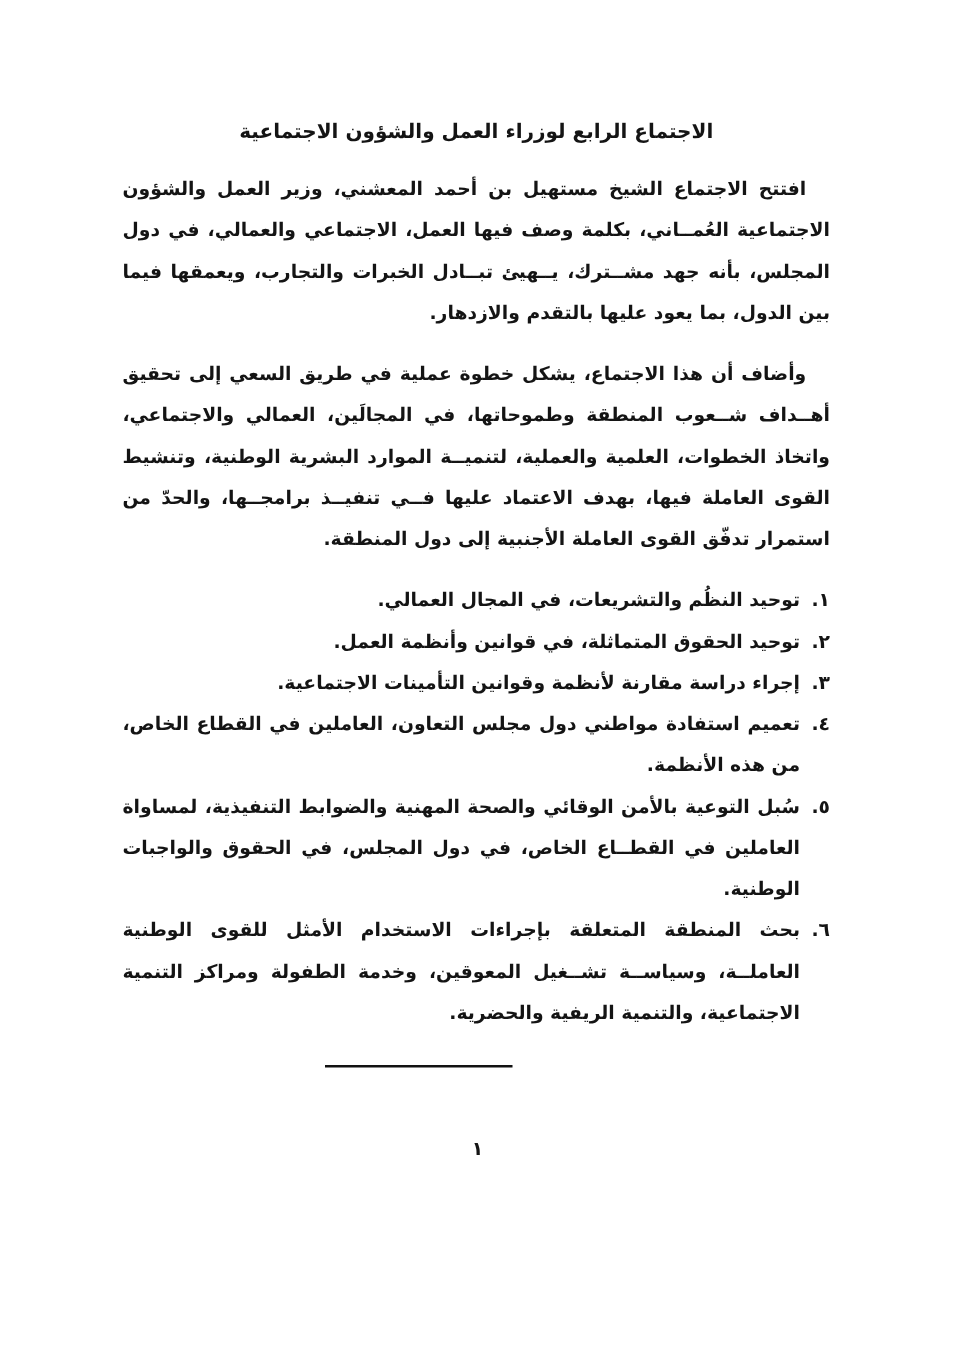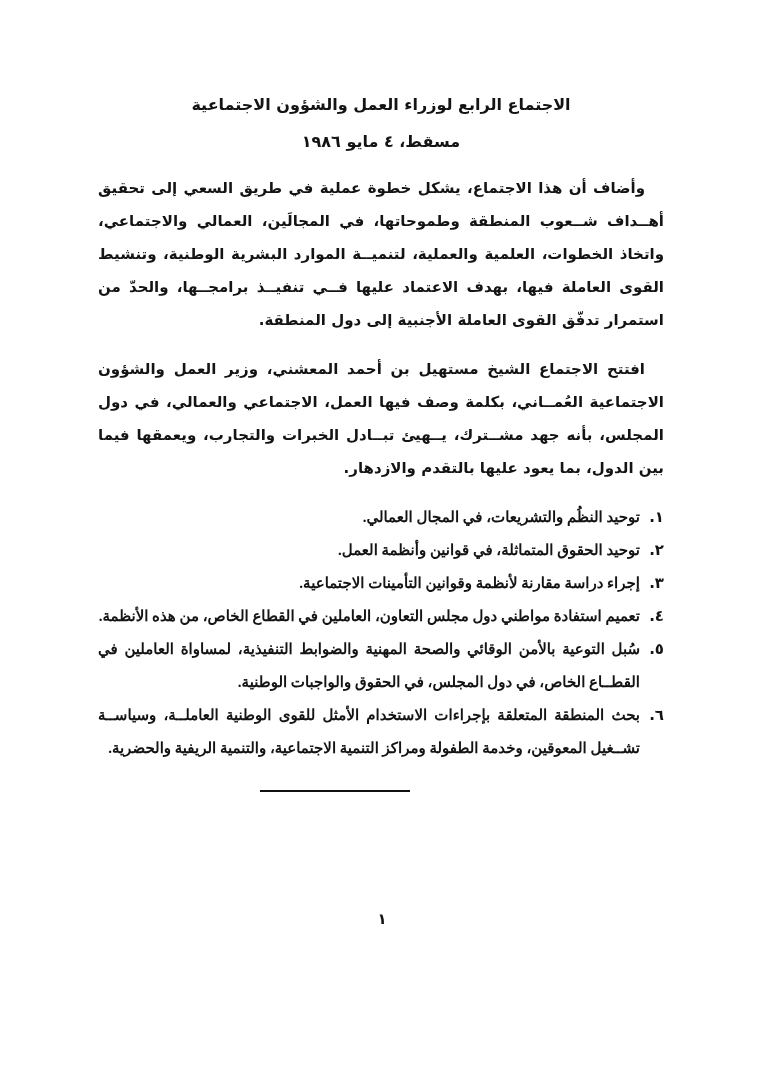--- a/index.html
+++ b/index.html
@@ -51,21 +51,20 @@
     line-height: 33px;
   }
   .num {
     flex: 0 0 auto;
     min-width: 24px;
     white-space: nowrap;
   }
   .li-text {
     flex: 1 1 auto;
     text-align: justify;
-    font-family: Liberation Serif, serif;
   }
   .divider {
     width: 150px;
     height: 2px;
     background: #111111;
     margin-top: 25px;
     margin-right: 254px;
   }
   .page-number {
     position: absolute;
@@ -78,25 +77,24 @@
   }
 </style>
 </head>
 <body>
 
 <div class="page">
   <div class="content">
 
     <header class="title-block">
       <div class="title-line">الاجتماع الرابع لوزراء العمل والشؤون الاجتماعية</div>
-      <div class="title-line">مسقط، ٤ مايو ١٩٨٦</div>
     </header>
 
+    <p class="para">افتتح الاجتماع الشيخ مستهيل بن أحمد المعشني، وزير العمل والشؤون الاجتماعية العُمــاني، بكلمة وصف فيها العمل، الاجتماعي والعمالي، في دول المجلس، بأنه جهد مشــترك، يــهيئ تبــادل الخبرات والتجارب، ويعمقها فيما بين الدول، بما يعود عليها بالتقدم والازدهار.</p>
     <p class="para">وأضاف أن هذا الاجتماع، يشكل خطوة عملية في طريق السعي إلى تحقيق أهــداف شــعوب المنطقة وطموحاتها، في المجالَين، العمالي والاجتماعي، واتخاذ الخطوات، العلمية والعملية، لتنميــة الموارد البشرية الوطنية، وتنشيط القوى العاملة فيها، بهدف الاعتماد عليها فــي تنفيــذ برامجــها، والحدّ من استمرار تدفّق القوى العاملة الأجنبية إلى دول المنطقة.</p>
-    <p class="para">افتتح الاجتماع الشيخ مستهيل بن أحمد المعشني، وزير العمل والشؤون الاجتماعية العُمــاني، بكلمة وصف فيها العمل، الاجتماعي والعمالي، في دول المجلس، بأنه جهد مشــترك، يــهيئ تبــادل الخبرات والتجارب، ويعمقها فيما بين الدول، بما يعود عليها بالتقدم والازدهار.</p>
 
     <div class="list">
       <div class="list-item">
         <span class="num">١.</span>
         <span class="li-text">توحيد النظُم والتشريعات، في المجال العمالي.</span>
       </div>
       <div class="list-item">
         <span class="num">٢.</span>
         <span class="li-text">توحيد الحقوق المتماثلة، في قوانين وأنظمة العمل.</span>
       </div>

